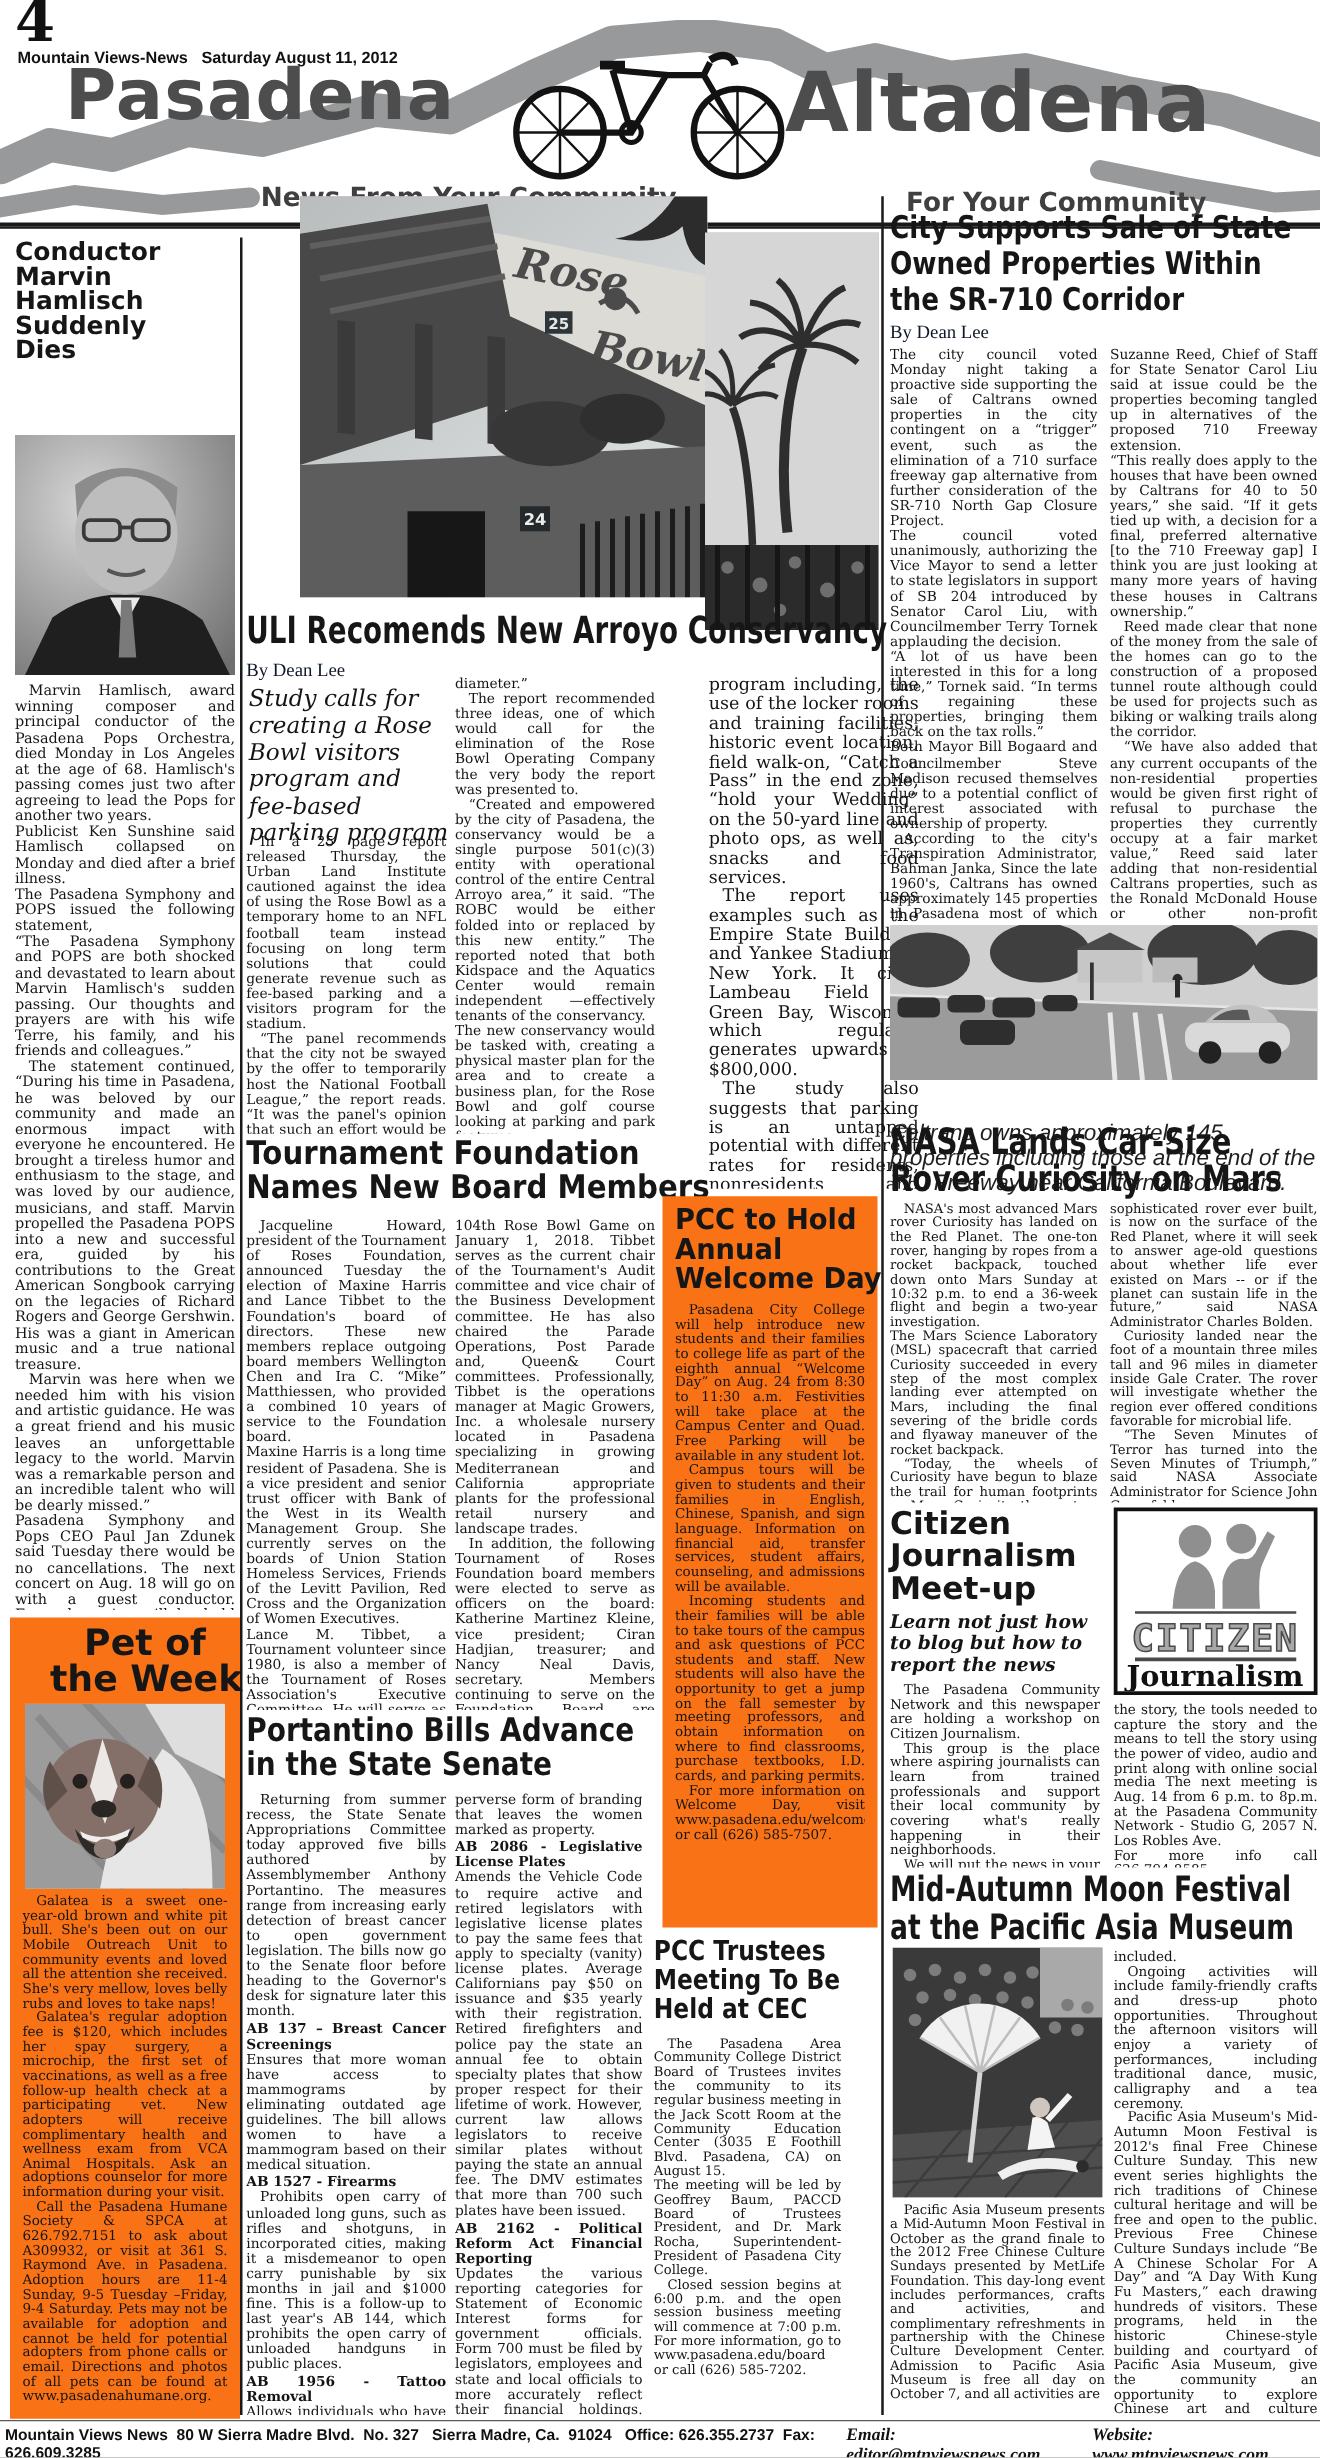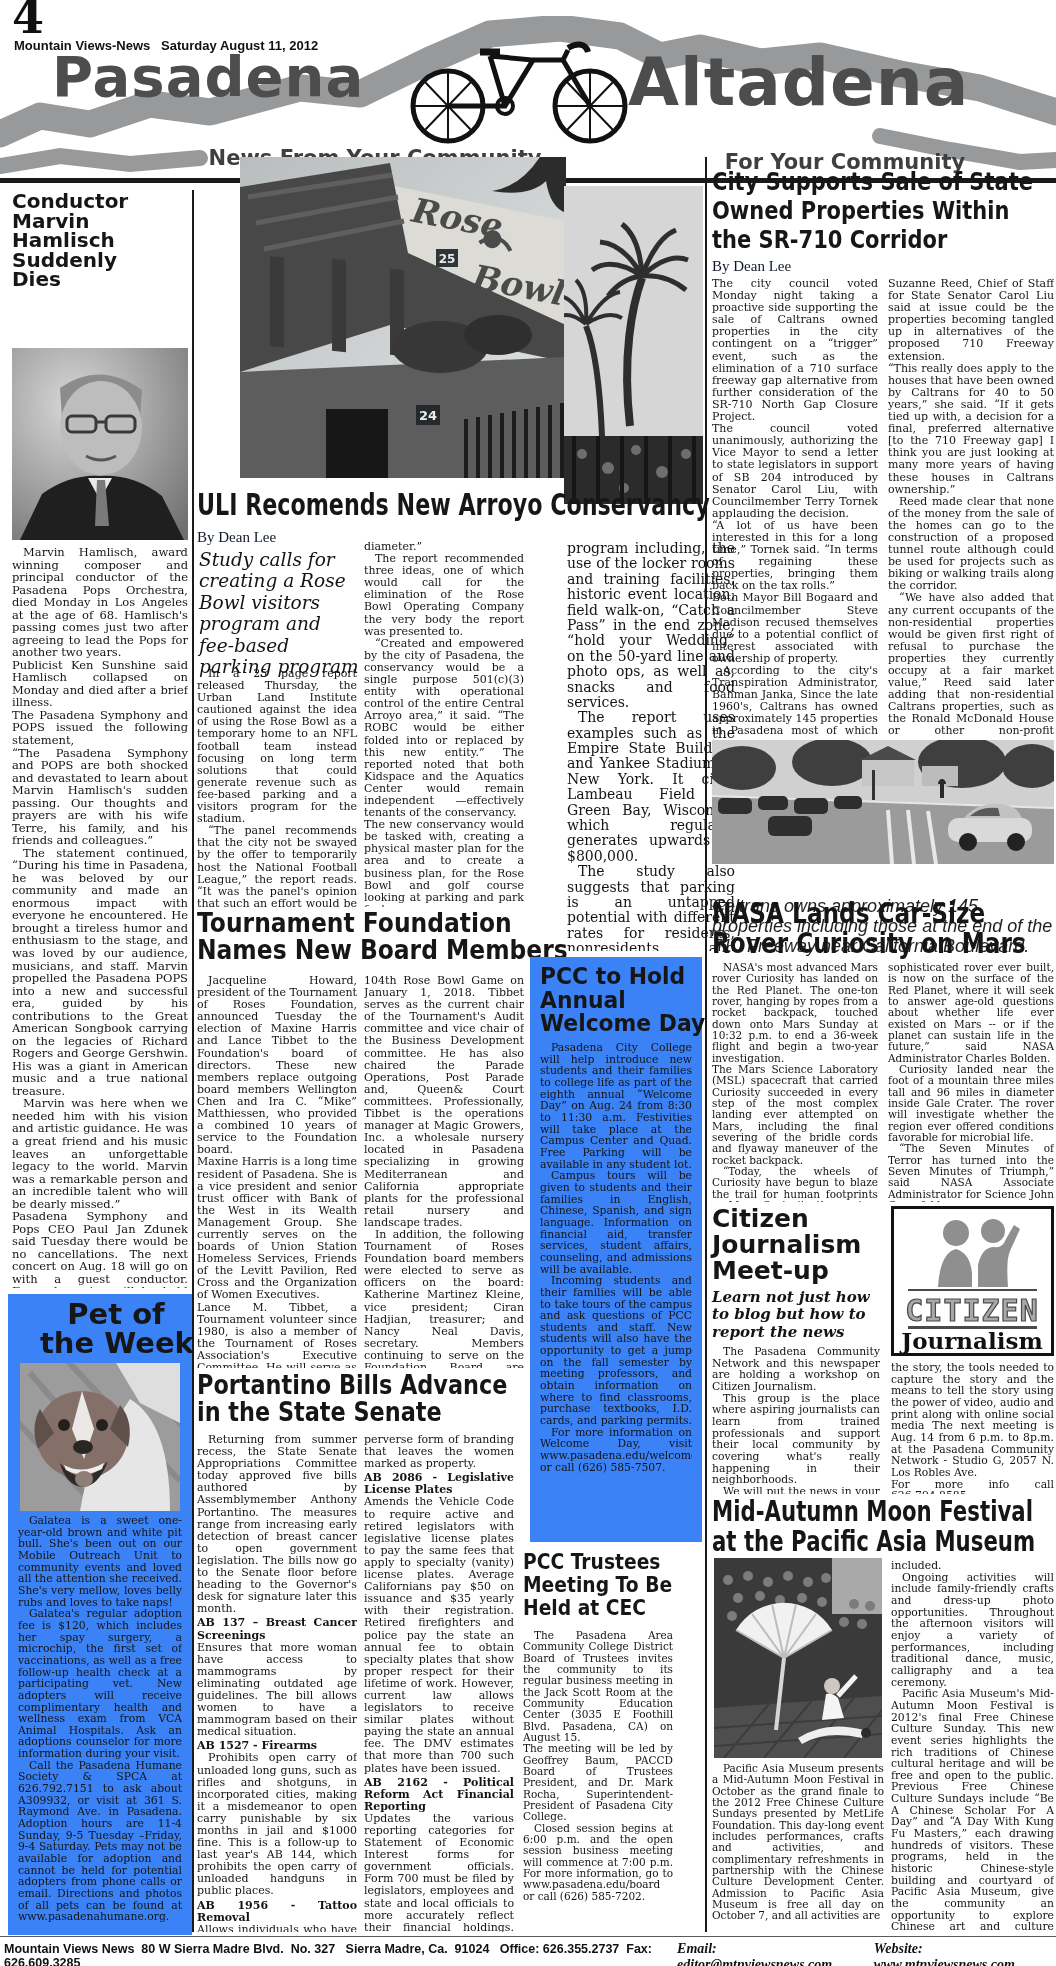--- a/index.html
+++ b/index.html
@@ -14,21 +14,21 @@
   .mast-word { font-family:"DejaVu Sans",sans-serif; font-weight:bold; color:#4d4d4d; letter-spacing:1px; }
   .tagline { font-family:"DejaVu Sans",sans-serif; font-weight:bold; color:#3f3f3f; }
   .dblrule { height:4px; border-top:3px solid #1a1a1a; border-bottom:2px solid #1a1a1a; }
   .vrule { width:2px; background:#1a1a1a; }
   .body-col { text-align:justify; overflow:hidden; }
   .body-col p { margin:0; text-indent:11px; }
   .body-col p.flush { text-indent:0; }
   .subhead { font-weight:bold; margin-top:2px; }
   .byline { font-family:Liberation Serif, serif; color:#0f172a; }
   .deck { font-style:italic; }
-  .graybox { background:#3b82f6; }
+  .graybox { background:#f97316; }
   .photo { overflow:hidden; background:#bbb; }
   .capt { font-family:"Liberation Sans",sans-serif; font-style:italic; font-size:18px; line-height:1.12; color:#1f1f1f;margin-top:28px; }
   .footer { border-top:1px solid #5a5a5a; padding:4px 4px 0 4px; display:flex; gap:14px; align-items:baseline;
             font-family:"Liberation Sans",sans-serif; font-weight:bold; font-size:12.5px; color:#111; }
   .footer .ser { font-family:"Liberation Serif",serif; font-style:italic; font-size:14px; }
   .logo-box { border:3px solid #111; background:#fff; }
 </style>
 </head>
 <body>
 

